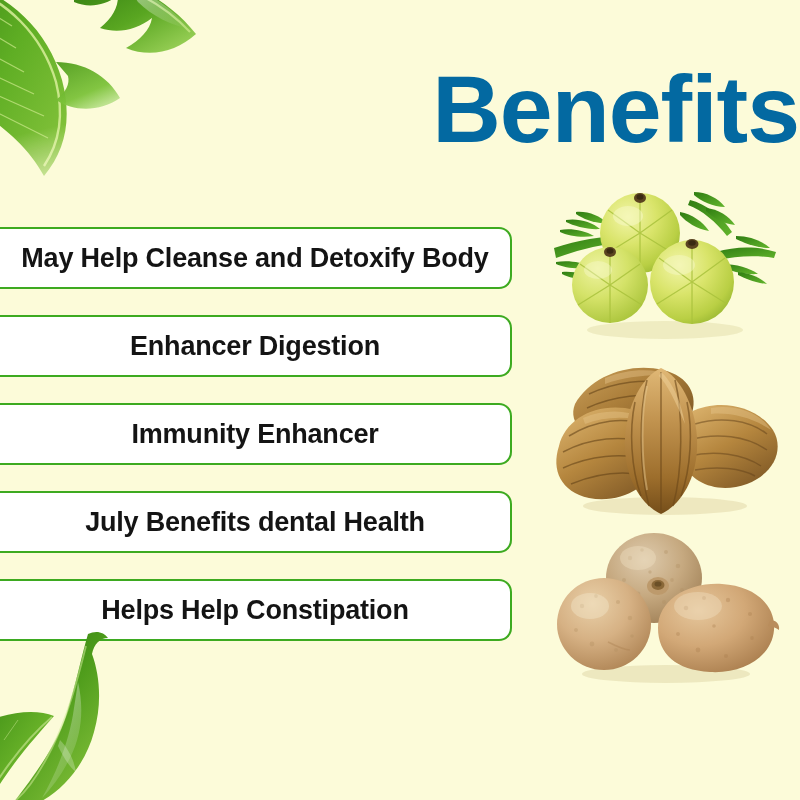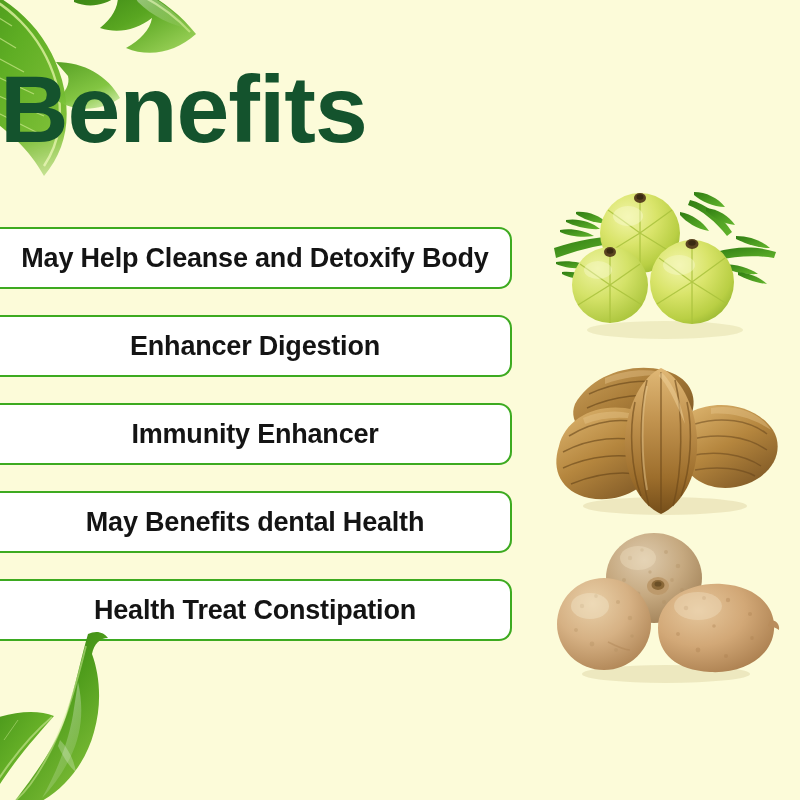--- a/index.html
+++ b/index.html
@@ -33,25 +33,25 @@
   #leaves-bottom-left {
     left: 0; bottom: 0;
     width: 300px; height: 180px;
   }
 
   
   #page-title {
     position: absolute;
     left: 0; right: 1px;
     top: 62px;
-    text-align: left;
+    text-align: right;
     font-size: 95px;
     font-weight: bold;
     line-height: 1;
-    color: #14532d;
+    color: #0369a1;
     letter-spacing: -1px;
   }
 
   
   #benefit-list {
     position: absolute;
     left: -14px;
     top: 227px;
     width: 526px;
   }
@@ -160,25 +160,25 @@
 
     <div class="benefit-pill">
       <span class="benefit-label">Enhancer Digestion</span>
     </div>
 
     <div class="benefit-pill">
       <span class="benefit-label">Immunity Enhancer</span>
     </div>
 
     <div class="benefit-pill">
-      <span class="benefit-label">May Benefits dental Health</span>
+      <span class="benefit-label">July Benefits dental Health</span>
     </div>
 
     <div class="benefit-pill">
-      <span class="benefit-label">Health Treat Constipation</span>
+      <span class="benefit-label">Helps Help Constipation</span>
     </div>
 
   </div>
 
   <div class="product-photo" id="photo-amla">
     <svg class="photo-svg" viewBox="0 0 250 165" xmlns="http://www.w3.org/2000/svg" aria-hidden="true">
       <defs>
         <radialGradient id="amlaG" cx="0.35" cy="0.3" r="0.78">
           <stop offset="0%" stop-color="#f2f5a8"></stop>
           <stop offset="45%" stop-color="#d9e46a"></stop>

